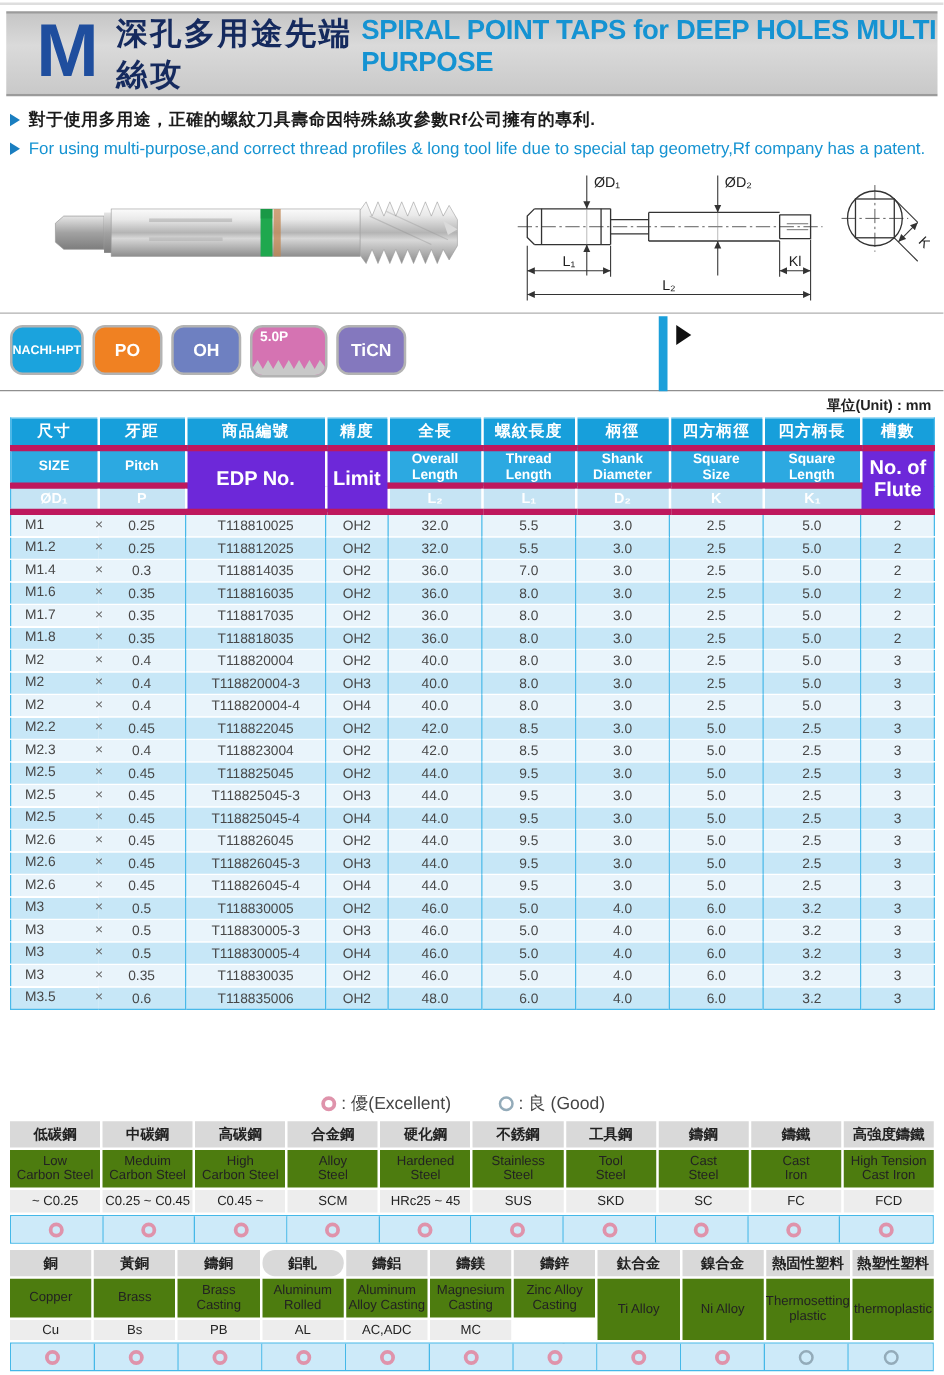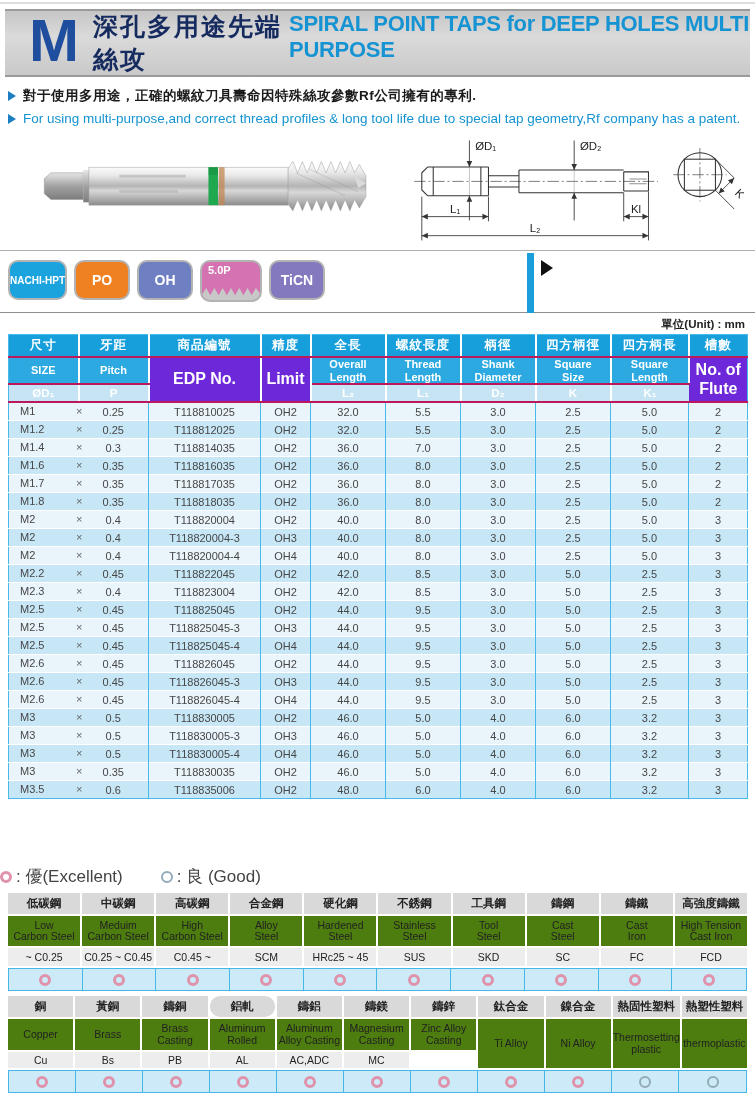--- a/index.html
+++ b/index.html
@@ -40,38 +40,38 @@
   .badge .zigsvg{position:absolute;left:0;bottom:0;width:100%;height:16px;}
   .bluebar{position:absolute;left:527px;top:2px;width:7px;height:60px;background:#1b9fda;}
   .flagtri{position:absolute;left:541px;top:9px;width:0;height:0;border-left:12px solid #101010;
            border-top:8px solid transparent;border-bottom:8px solid transparent;}
 
   
   .unit{margin:4px 10px 2px 0;text-align:right;font-size:11.5px;font-weight:bold;color:#222;}
 
   
   table.spec{margin:0 8px;width:739px;border-collapse:collapse;table-layout:fixed;border:1px solid #49b9e9;}
-  table.spec th{padding:0;font-weight:bold;color:#fff;border-right:2px solid #fff;border-bottom:2px solid #be185d;}
+  table.spec th{padding:0;font-weight:bold;color:#fff;border-right:2px solid #fff;border-bottom:5px solid #be185d;}
   table.spec th:last-child{border-right:none;}
   th.hz{background:#179fdb;height:21px;font-size:12.5px;letter-spacing:1px;}
   th.he{background:#2ca9e1;height:25px;font-size:11px;font-weight:normal;white-space:pre-line;line-height:1.15;}
   th.hr2{background:#6d28d9;font-size:16px;font-weight:normal;white-space:pre-line;line-height:1.15;}
   th.hs{background:#c6e4f4;color:#333;height:16px;font-size:11.5px;font-weight:normal;}
   table.spec td{height:17px;padding:0;font-size:11px;color:#474747;text-align:center;
                 border-right:1px solid #49b9e9;border-top:1px solid #fff;}
   table.spec td:last-child{border-right:none;}
   table.spec tr.light{background:#e9f4fb;}
   table.spec tr.dark{background:#c7e7f7;}
   td.size{position:relative;text-align:left;border-right:none !important;}
   td.size .sz{position:absolute;left:11px;top:2px;}
   td.size .x{position:absolute;right:-4px;top:2px;color:#666;}
 
   
-  .legend{margin:66px 14px 5px 0;display:flex;justify-content:flex-start;align-items:center;gap:38px;
-          font-size:17px;color:#444;}
+  .legend{margin:66px 14px 5px 0;display:flex;justify-content:center;align-items:center;gap:38px;
+          font-size:14px;color:#444;}
   .legend-item{display:flex;align-items:center;gap:4px;}
   .ring{display:inline-block;width:6px;height:6px;border-radius:50%;}
   .ring.excellent{border:3px solid #df93ab;}
   .ring.good{border:2px solid #93abb9;width:8px;height:8px;}
 
   
   .matgrid{margin:0 8px;display:grid;gap:2px;}
   .matgrid.upper{grid-template-columns:repeat(10,1fr);grid-template-rows:21px 30px 18px 23px;margin-top:2px;}
   .matgrid.lower{grid-template-columns:repeat(11,1fr);grid-template-rows:21px 31px 16px 23px;margin-top:5px;}
   .mz{background:#d9d9d9;display:flex;align-items:center;justify-content:center;

